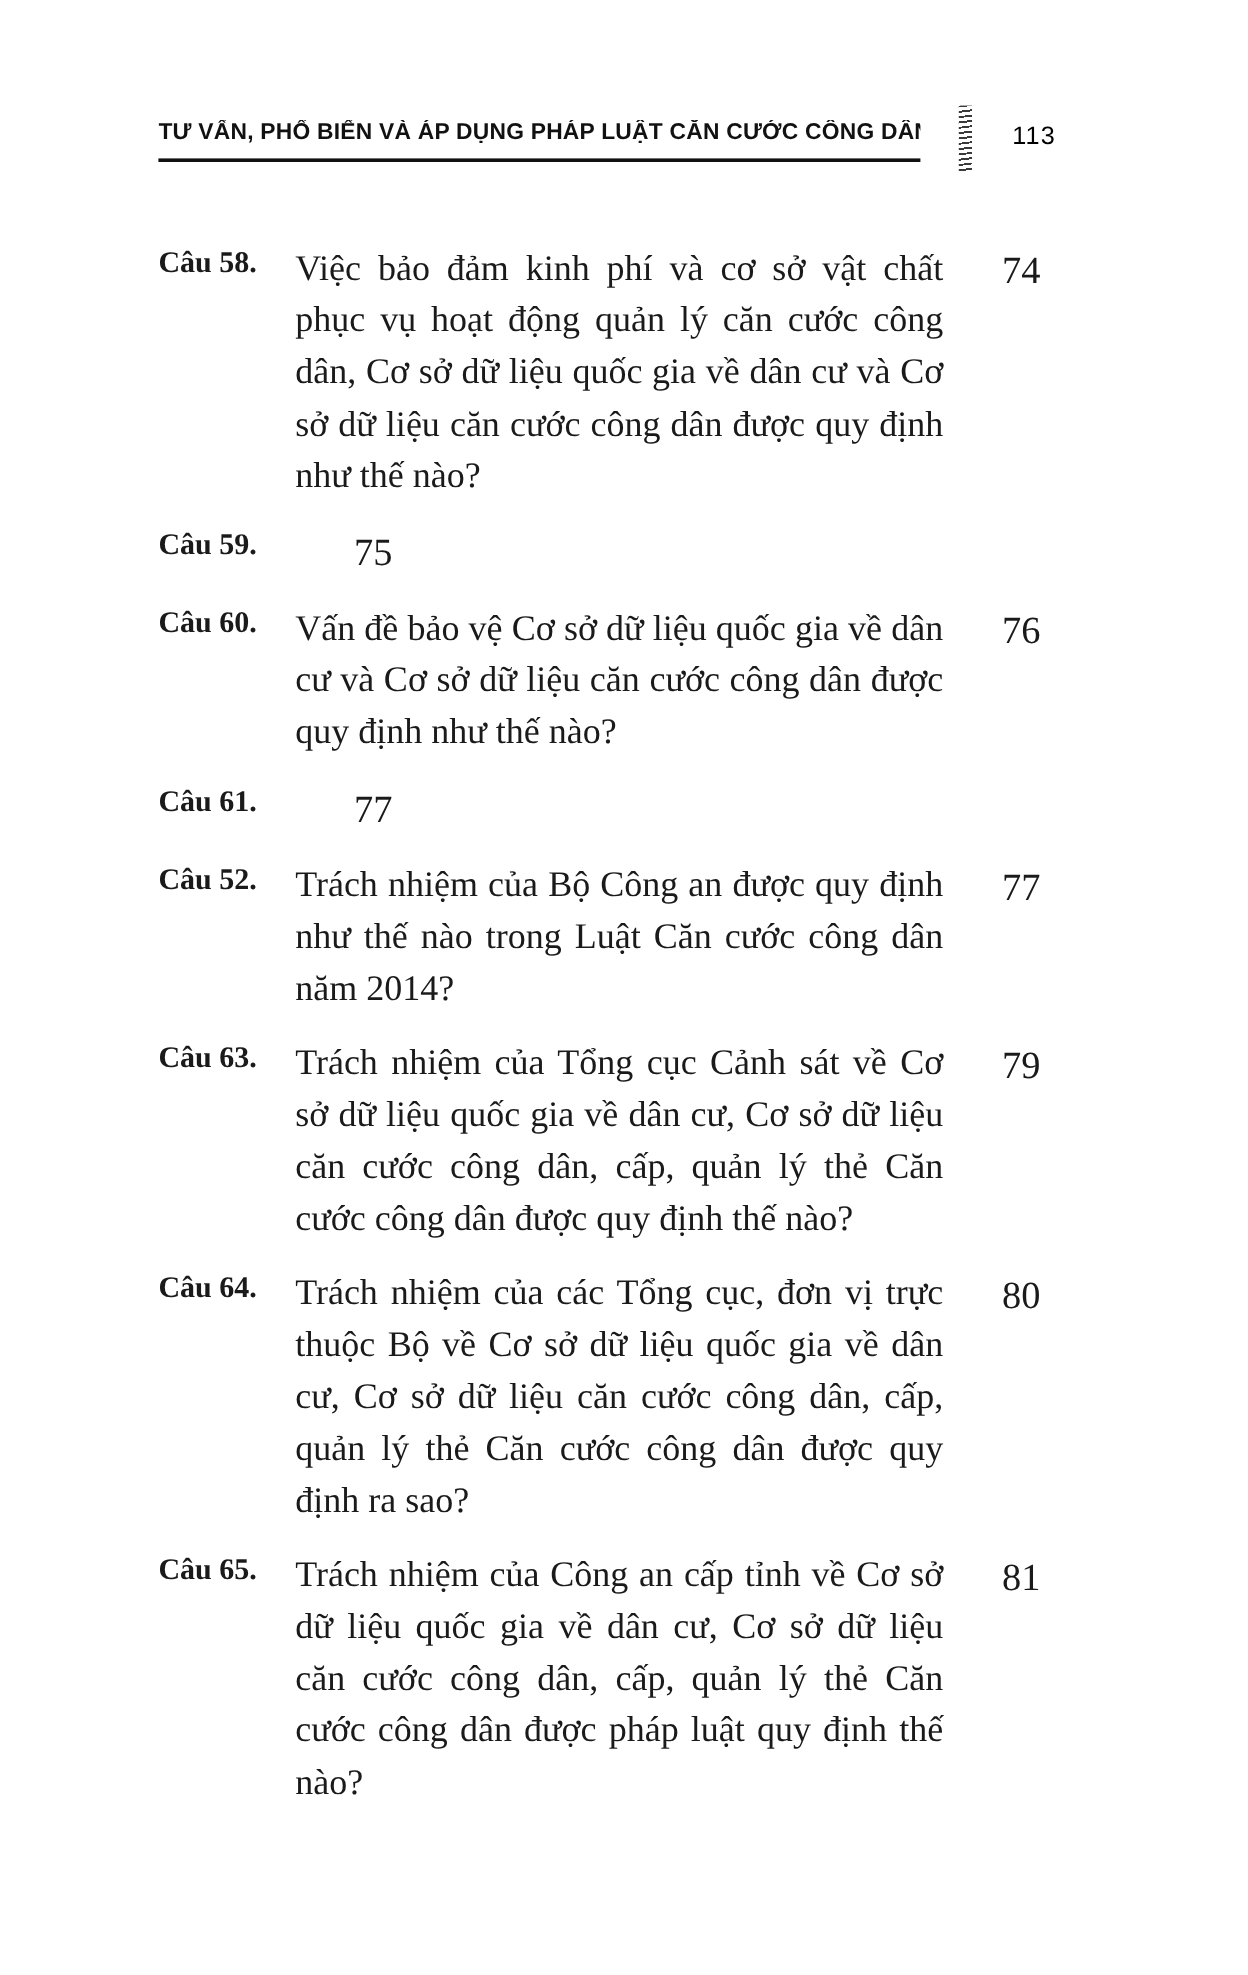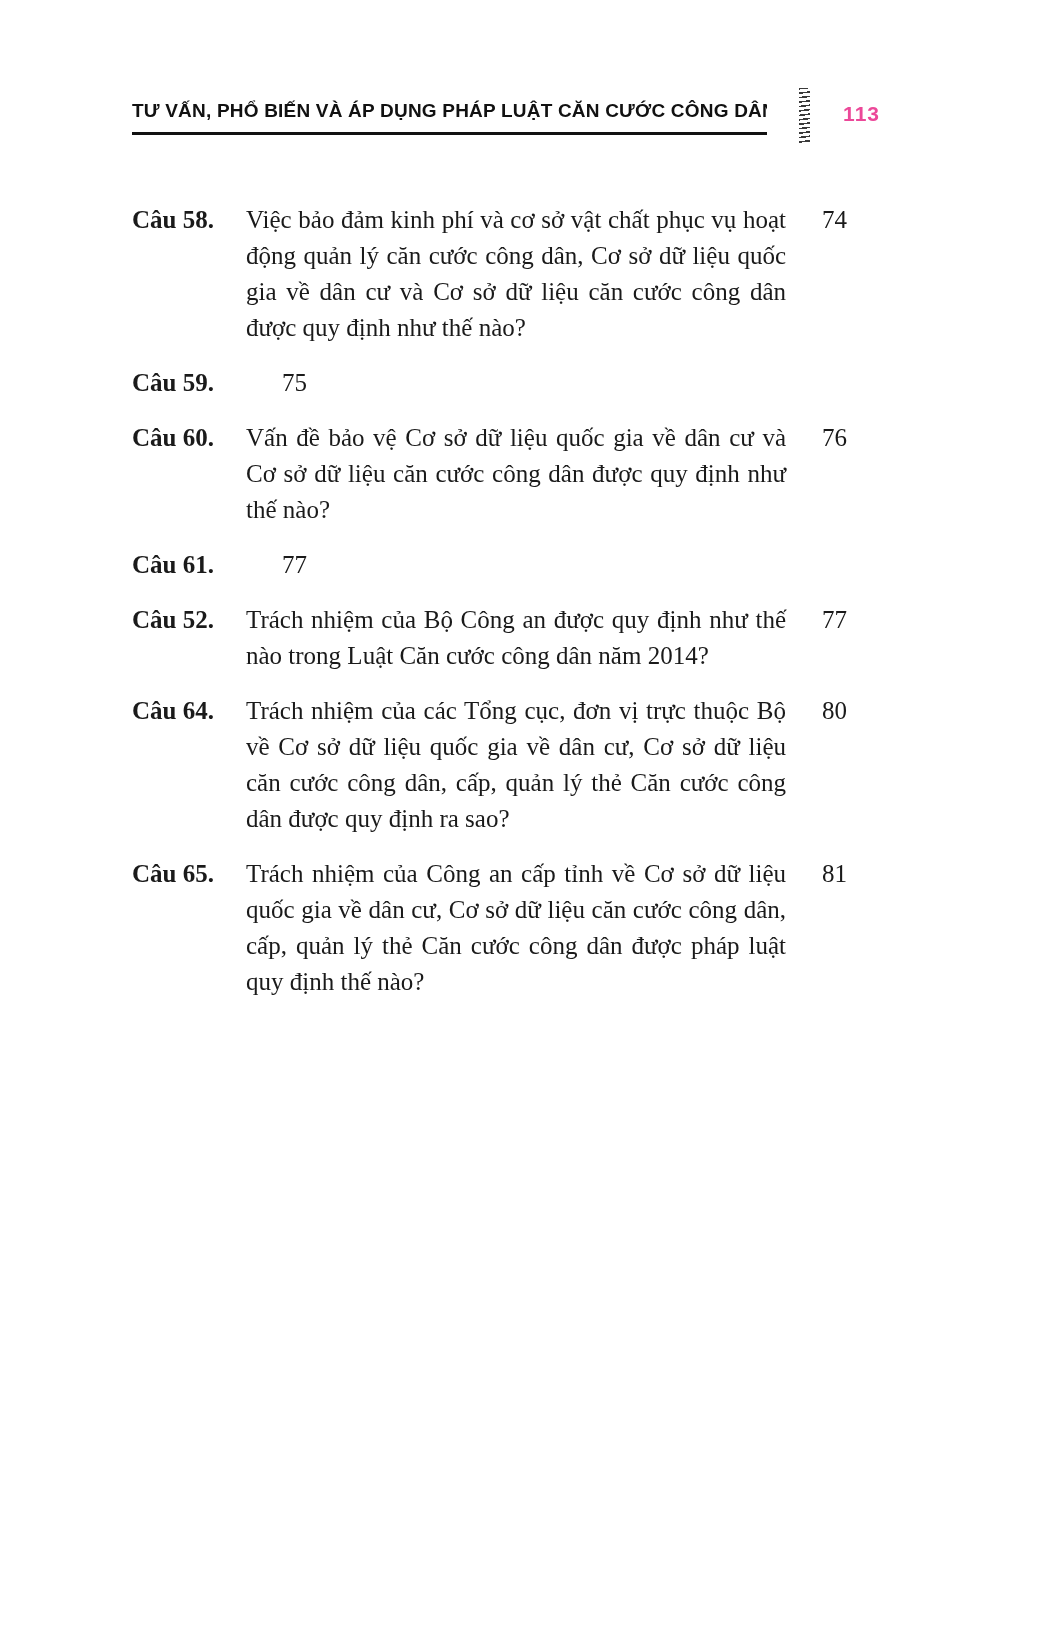--- a/index.html
+++ b/index.html
@@ -48,24 +48,24 @@
     margin-top: -12px;
     background: repeating-linear-gradient(
       173deg,
       #3a3a3a 0px, #3a3a3a 1.6px,
       transparent 1.6px, transparent 4.4px
     );
   }
   .header-page-num {
     margin-left: auto;
     font-family: "Liberation Sans", sans-serif;
-    font-weight: 700;
+    font-weight: 400;
     font-size: 21px;
     letter-spacing: 1px;
-    color: #ec4899;
+    color: #000000;
     padding-top: 2px;
   }
 
   
   .toc {
     display: block;
   }
   .entry {
     display: flex;
     align-items: flex-start;
@@ -74,31 +74,31 @@
   }
   .entry-label {
     flex: 0 0 114px;
     font-weight: 700;
     font-size: 25px;
     line-height: 1.44;
     white-space: nowrap;
   }
   .entry-text {
     flex: 1 1 auto;
-    font-size: 25px;
+    font-size: 30px;
     line-height: 1.44;
     text-align: justify;
     text-justify: inter-word;
   }
   .entry-page {
     flex: 0 0 58px;
     margin-left: 36px;
-    font-size: 25px;
+    font-size: 32px;
     line-height: 1.44;
-    text-align: left;
+    text-align: center;
   }
 </style>
 </head>
 <body>
 
 <div class="page">
 
   <header class="header">
     <div class="header-title">TƯ VẤN, PHỔ BIẾN VÀ ÁP DỤNG PHÁP LUẬT CĂN CƯỚC CÔNG DÂN</div>
     <div class="binding-marks"></div>
@@ -127,20 +127,25 @@
     <div class="entry-label">Câu 61.</div>
     <div class="entry-page">77</div>
   </div>
 
   <div class="entry">
     <div class="entry-label">Câu 52.</div>
     <div class="entry-text">Trách nhiệm của Bộ Công an được quy định như thế nào trong Luật Căn cước công dân năm 2014?</div>
     <div class="entry-page">77</div>
   </div>
 
+  <div class="entry">
+    <div class="entry-label">Câu 63.</div>
+    <div class="entry-text">Trách nhiệm của Tổng cục Cảnh sát về Cơ sở dữ liệu quốc gia về dân cư, Cơ sở dữ liệu căn cước công dân, cấp, quản lý thẻ Căn cước công dân được quy định thế nào?</div>
+    <div class="entry-page">79</div>
+  </div>
 
   <div class="entry">
     <div class="entry-label">Câu 64.</div>
     <div class="entry-text">Trách nhiệm của các Tổng cục, đơn vị trực thuộc Bộ về Cơ sở dữ liệu quốc gia về dân cư, Cơ sở dữ liệu căn cước công dân, cấp, quản lý thẻ Căn cước công dân được quy định ra sao?</div>
     <div class="entry-page">80</div>
   </div>
 
   <div class="entry">
     <div class="entry-label">Câu 65.</div>
     <div class="entry-text">Trách nhiệm của Công an cấp tỉnh về Cơ sở dữ liệu quốc gia về dân cư, Cơ sở dữ liệu căn cước công dân, cấp, quản lý thẻ Căn cước công dân được pháp luật quy định thế nào?</div>

